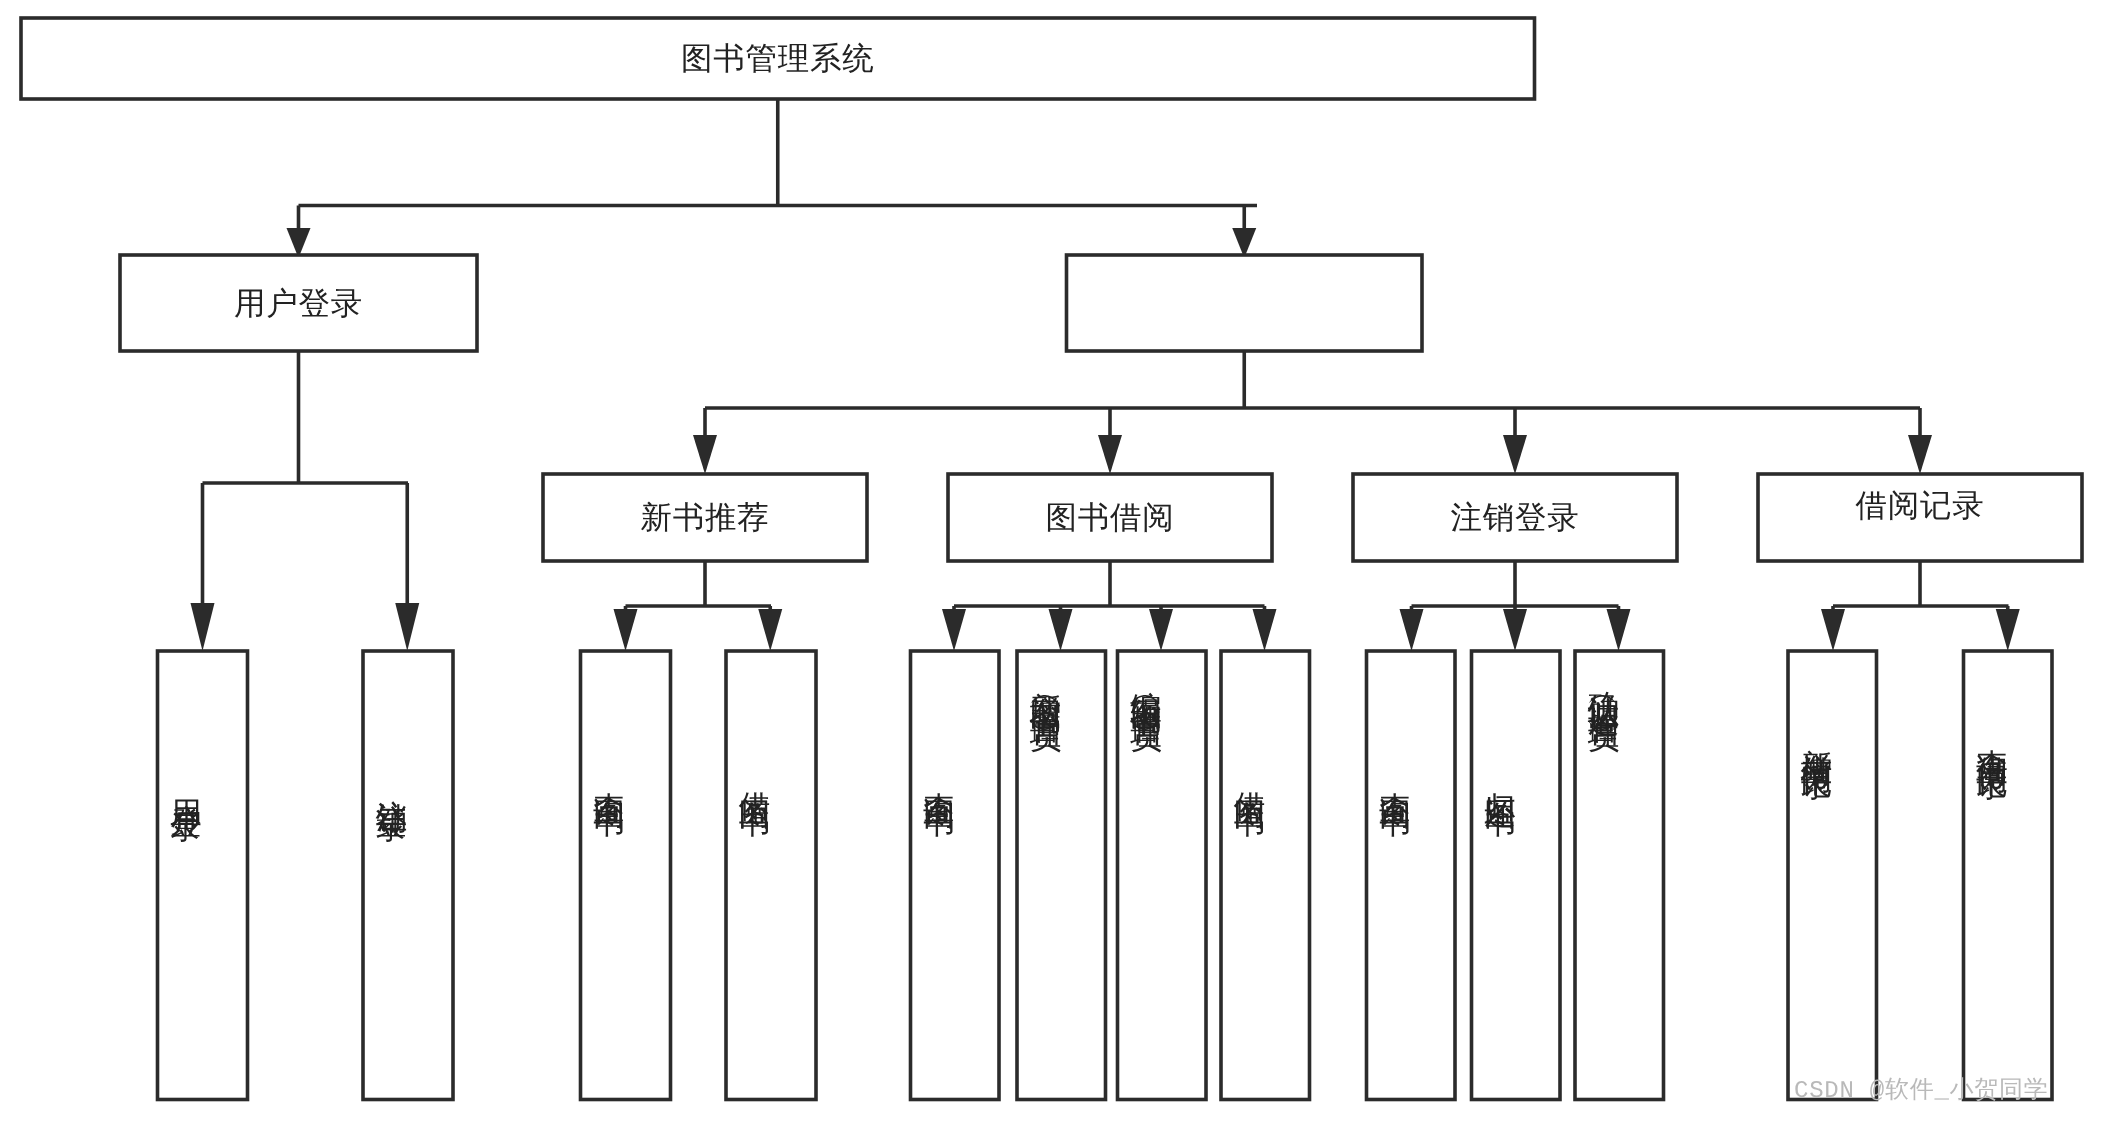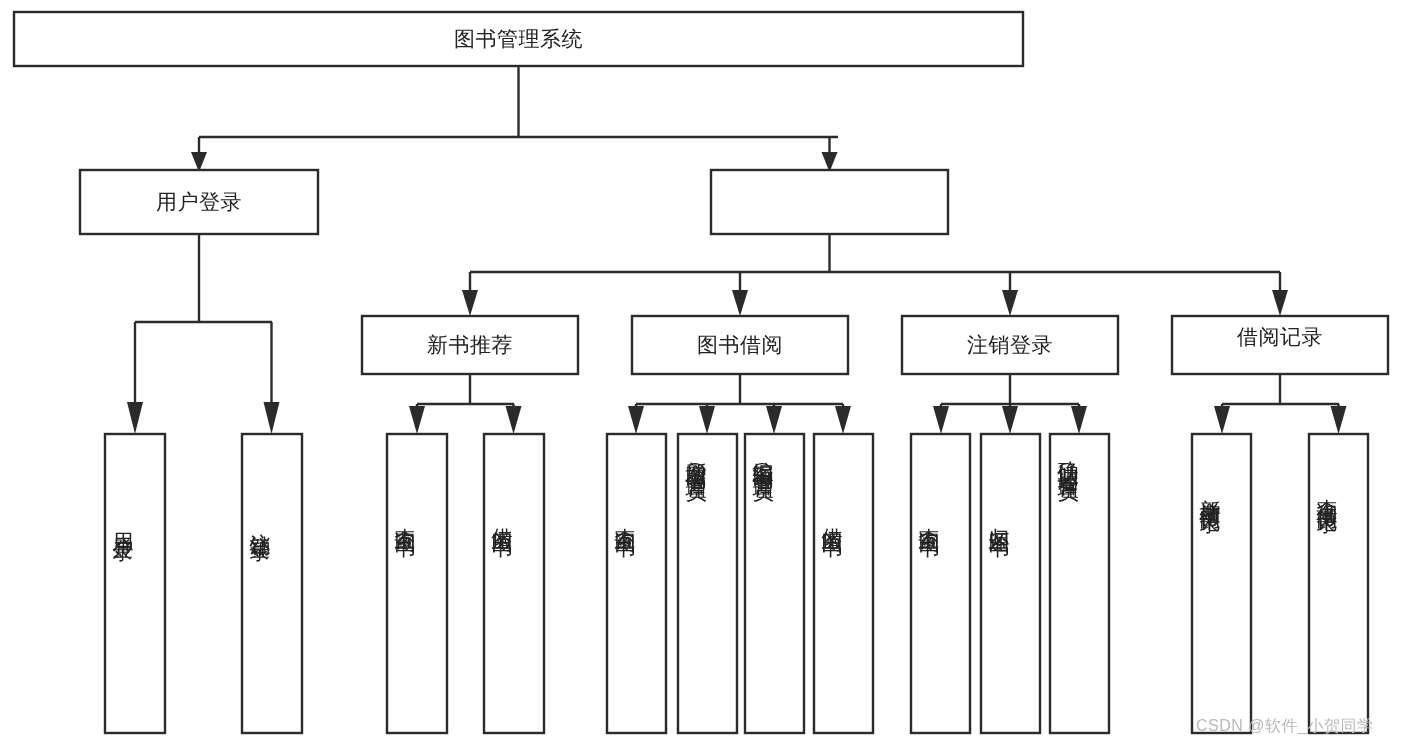--- a/index.html
+++ b/index.html
@@ -63,20 +63,21 @@
     text-align: left;
     white-space: nowrap;
     pointer-events: none;
   }
   .watermark {
     position: absolute;
     font-size: 16px;
     color: #b9b9b9;
     white-space: nowrap;
     letter-spacing: 0.5px;
+    font-family: Liberation Mono, monospace;
   }
 </style>
 </head>
 <body>
 
 <div id="diagram-root">
 
   <svg id="diagram-svg" viewBox="0 0 1405 747">
 
     <g>

